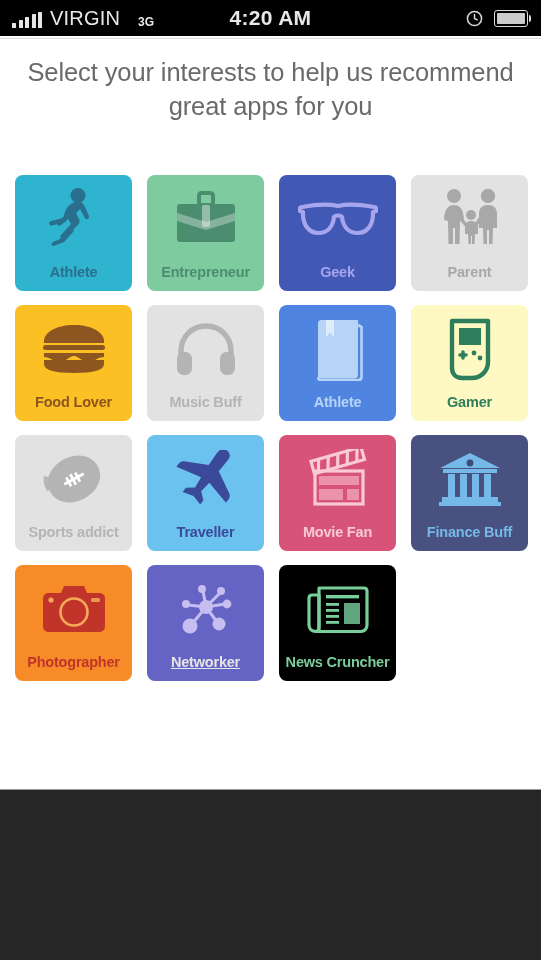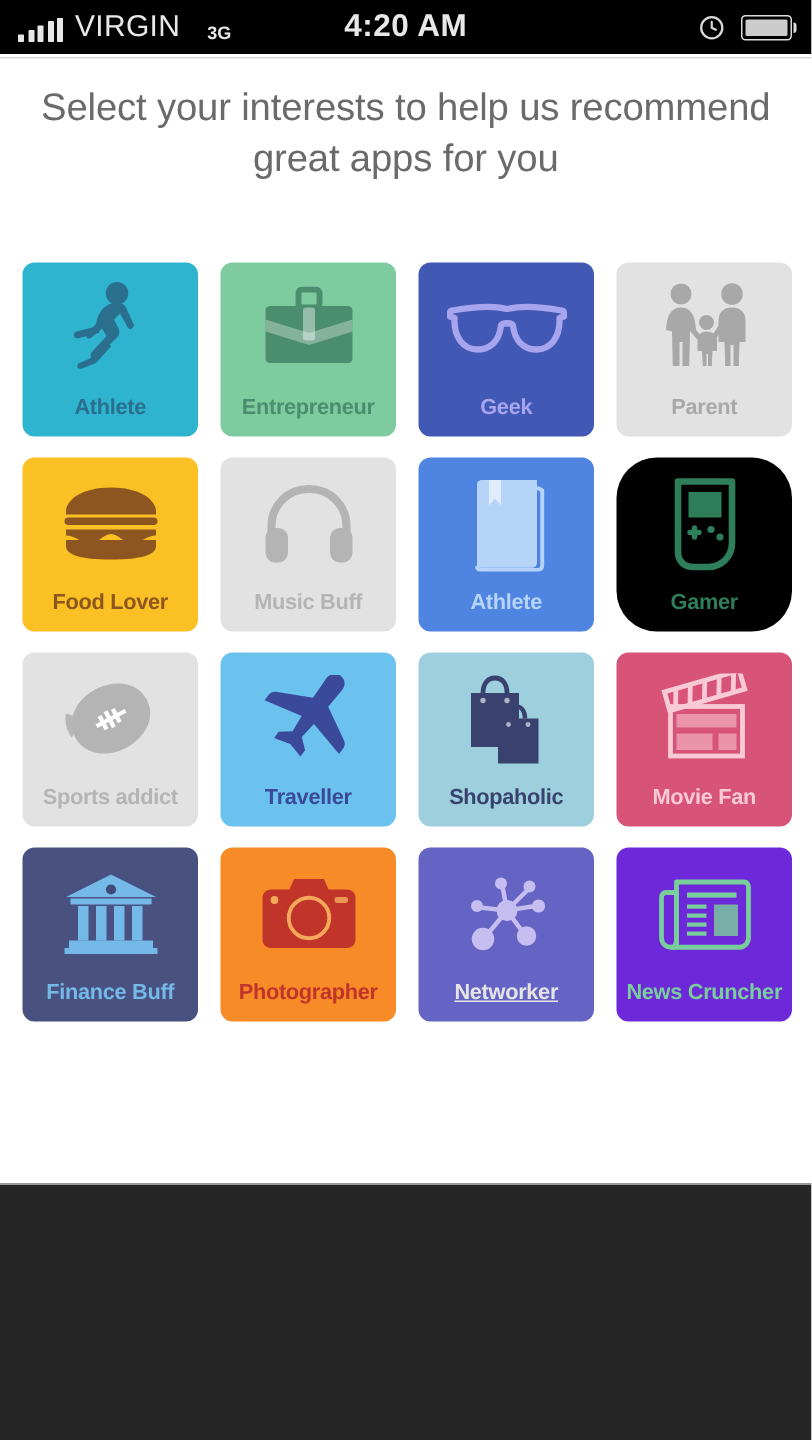--- a/index.html
+++ b/index.html
@@ -202,21 +202,21 @@
       <div class="tile" style="background: rgb(79, 132, 224);">
         <div class="glyph">
           <svg width="52" height="64" viewBox="0 0 52 64">
       <path d="M46 3 L46 58 C46 60 44.5 61.5 42.5 61.5 L6 61.5 L6 6 C6 4 7.5 3 9.5 3 Z" fill="#b5d4f7"></path>
       <path d="M46 8 L49.5 10 L49.5 60 C49.5 62 48 63 46 63 L9 63 C7 63 6 62 6 60.5" fill="none" stroke="#b5d4f7" stroke-width="2.6"></path>
       <path d="M14 3 L22 3 L22 20 L18 15.5 L14 20 Z" fill="#ffffff" opacity="0.55"></path>
     </svg>
         </div>
         <div class="caption" style="color: rgb(181, 212, 247);">Athlete</div>
       </div>
-      <div class="tile" style="background: #000000; border-radius: 27px;">
+      <div class="tile" style="background: #fef9c3;">
         <div class="glyph">
           <svg width="46" height="64" viewBox="0 0 46 64">
       <path d="M5 4 L41 4 L41 45 C41 54 34 61 25 61 L15 61 C9 61 5 57 5 51 Z" fill="none" stroke="#2e7d5b" stroke-width="4.4" stroke-linejoin="round"></path>
       <rect x="12" y="11" width="22" height="17" fill="#2e7d5b"></rect>
       <path d="M13 38 L19 38 M16 35 L16 41" stroke="#2e7d5b" stroke-width="3.6" stroke-linecap="round"></path>
       <circle cx="27" cy="36" r="2.4" fill="#2e7d5b"></circle>
       <circle cx="33" cy="41" r="2.4" fill="#2e7d5b"></circle>
     </svg>
         </div>
         <div class="caption" style="color: rgb(46, 125, 91);">Gamer</div>
@@ -234,35 +234,20 @@
       </div>
       <div class="tile" style="background: rgb(108, 194, 239);">
         <div class="glyph">
           <svg width="66" height="58" viewBox="0 0 66 58">
       <path d="M60 6 C57 3 52 3.5 49 7 L38 19 L12 11 C10 10.5 8 11 6.5 12.5 L3 16 L28 31
                L20 41 L10 40 L6 44 L17 50 L23 60 L27 56 L26 46 L36 38 L51 62 L54.5 58.5
                C56 57 56.5 55 56 53 L48 27 L59.5 16.5 C63 13.5 63 9 60 6 Z" fill="#3a499a" transform="rotate(-8 33 30) scale(0.92) translate(3 -2)"></path>
     </svg>
         </div>
         <div class="caption" style="color: rgb(58, 73, 154);">Traveller</div>
-      </div>
-      <div class="tile" style="background: rgb(158, 207, 221);">
-        <div class="glyph">
-          <svg width="58" height="62" viewBox="0 0 58 62">
-      <path d="M13 14 C13 8 16 4 21 4 C26 4 29 8 29 14" fill="none" stroke="#39426e" stroke-width="3.2"></path>
-      <rect x="5" y="14" width="32" height="36" fill="#39426e"></rect>
-      <circle cx="13" cy="19" r="1.8" fill="#ffffff" opacity="0.6"></circle>
-      <circle cx="29" cy="19" r="1.8" fill="#ffffff" opacity="0.6"></circle>
-      <path d="M29 31 C29 26 31.5 23 35 23 C38.5 23 41 26 41 31" fill="none" stroke="#39426e" stroke-width="3"></path>
-      <rect x="23" y="31" width="27" height="30" fill="#39426e"></rect>
-      <circle cx="30" cy="35" r="1.6" fill="#ffffff" opacity="0.6"></circle>
-      <circle cx="43" cy="35" r="1.6" fill="#ffffff" opacity="0.6"></circle>
-    </svg>
-        </div>
-        <div class="caption" style="color: rgb(57, 66, 110);">Shopaholic</div>
       </div>
       <div class="tile" style="background: rgb(215, 83, 119);">
         <div class="glyph">
           <svg width="64" height="60" viewBox="0 0 64 60">
       <g transform="rotate(-16 32 16)">
         <rect x="7" y="5" width="52" height="13" fill="none" stroke="#f9c9d6" stroke-width="3.2"></rect>
         <path d="M15 5 L11 18 M25 5 L21 18 M35 5 L31 18 M45 5 L41 18 M55 5 L51 18" stroke="#f9c9d6" stroke-width="3.2"></path>
       </g>
       <rect x="9" y="22" width="48" height="33" fill="none" stroke="#f9c9d6" stroke-width="3.2"></rect>
       <rect x="13" y="27" width="40" height="9" fill="#f9c9d6" opacity="0.55"></rect>
@@ -316,21 +301,21 @@
       <circle cx="27" cy="9" r="4" fill="#c6bdf0"></circle>
       <circle cx="46" cy="11" r="4" fill="#c6bdf0"></circle>
       <circle cx="52" cy="24" r="4.4" fill="#c6bdf0"></circle>
       <circle cx="11" cy="24" r="4" fill="#c6bdf0"></circle>
       <circle cx="15" cy="46" r="7.5" fill="#c6bdf0"></circle>
       <circle cx="44" cy="44" r="6.5" fill="#c6bdf0"></circle>
     </svg>
         </div>
         <div class="caption" style="color: #e5e5e5; text-decoration: underline;">Networker</div>
       </div>
-      <div class="tile" style="background: #6d28d9;">
+      <div class="tile" style="background: #000000;">
         <div class="glyph">
           <svg width="64" height="50" viewBox="0 0 64 50">
       <path d="M13 11 L6 11 C4 11 3 12.5 3 14.5 L3 41 C3 45 6 47.5 10 47.5 L13 47.5 Z" fill="none" stroke="#79cf9b" stroke-width="3.2" stroke-linejoin="round"></path>
       <path d="M13 4 L58 4 C60 4 61 5.5 61 7.5 L61 41 C61 44.5 58.5 47.5 55 47.5 L10 47.5
                C13 47.5 13 44 13 41 Z" fill="none" stroke="#79cf9b" stroke-width="3.2" stroke-linejoin="round"></path>
       <rect x="20" y="11" width="33" height="3.4" fill="#79cf9b"></rect>
       <rect x="20" y="19" width="13" height="2.8" fill="#79cf9b"></rect>
       <rect x="20" y="25" width="13" height="2.8" fill="#79cf9b"></rect>
       <rect x="20" y="31" width="13" height="2.8" fill="#79cf9b"></rect>
       <rect x="20" y="37" width="13" height="2.8" fill="#79cf9b"></rect>

